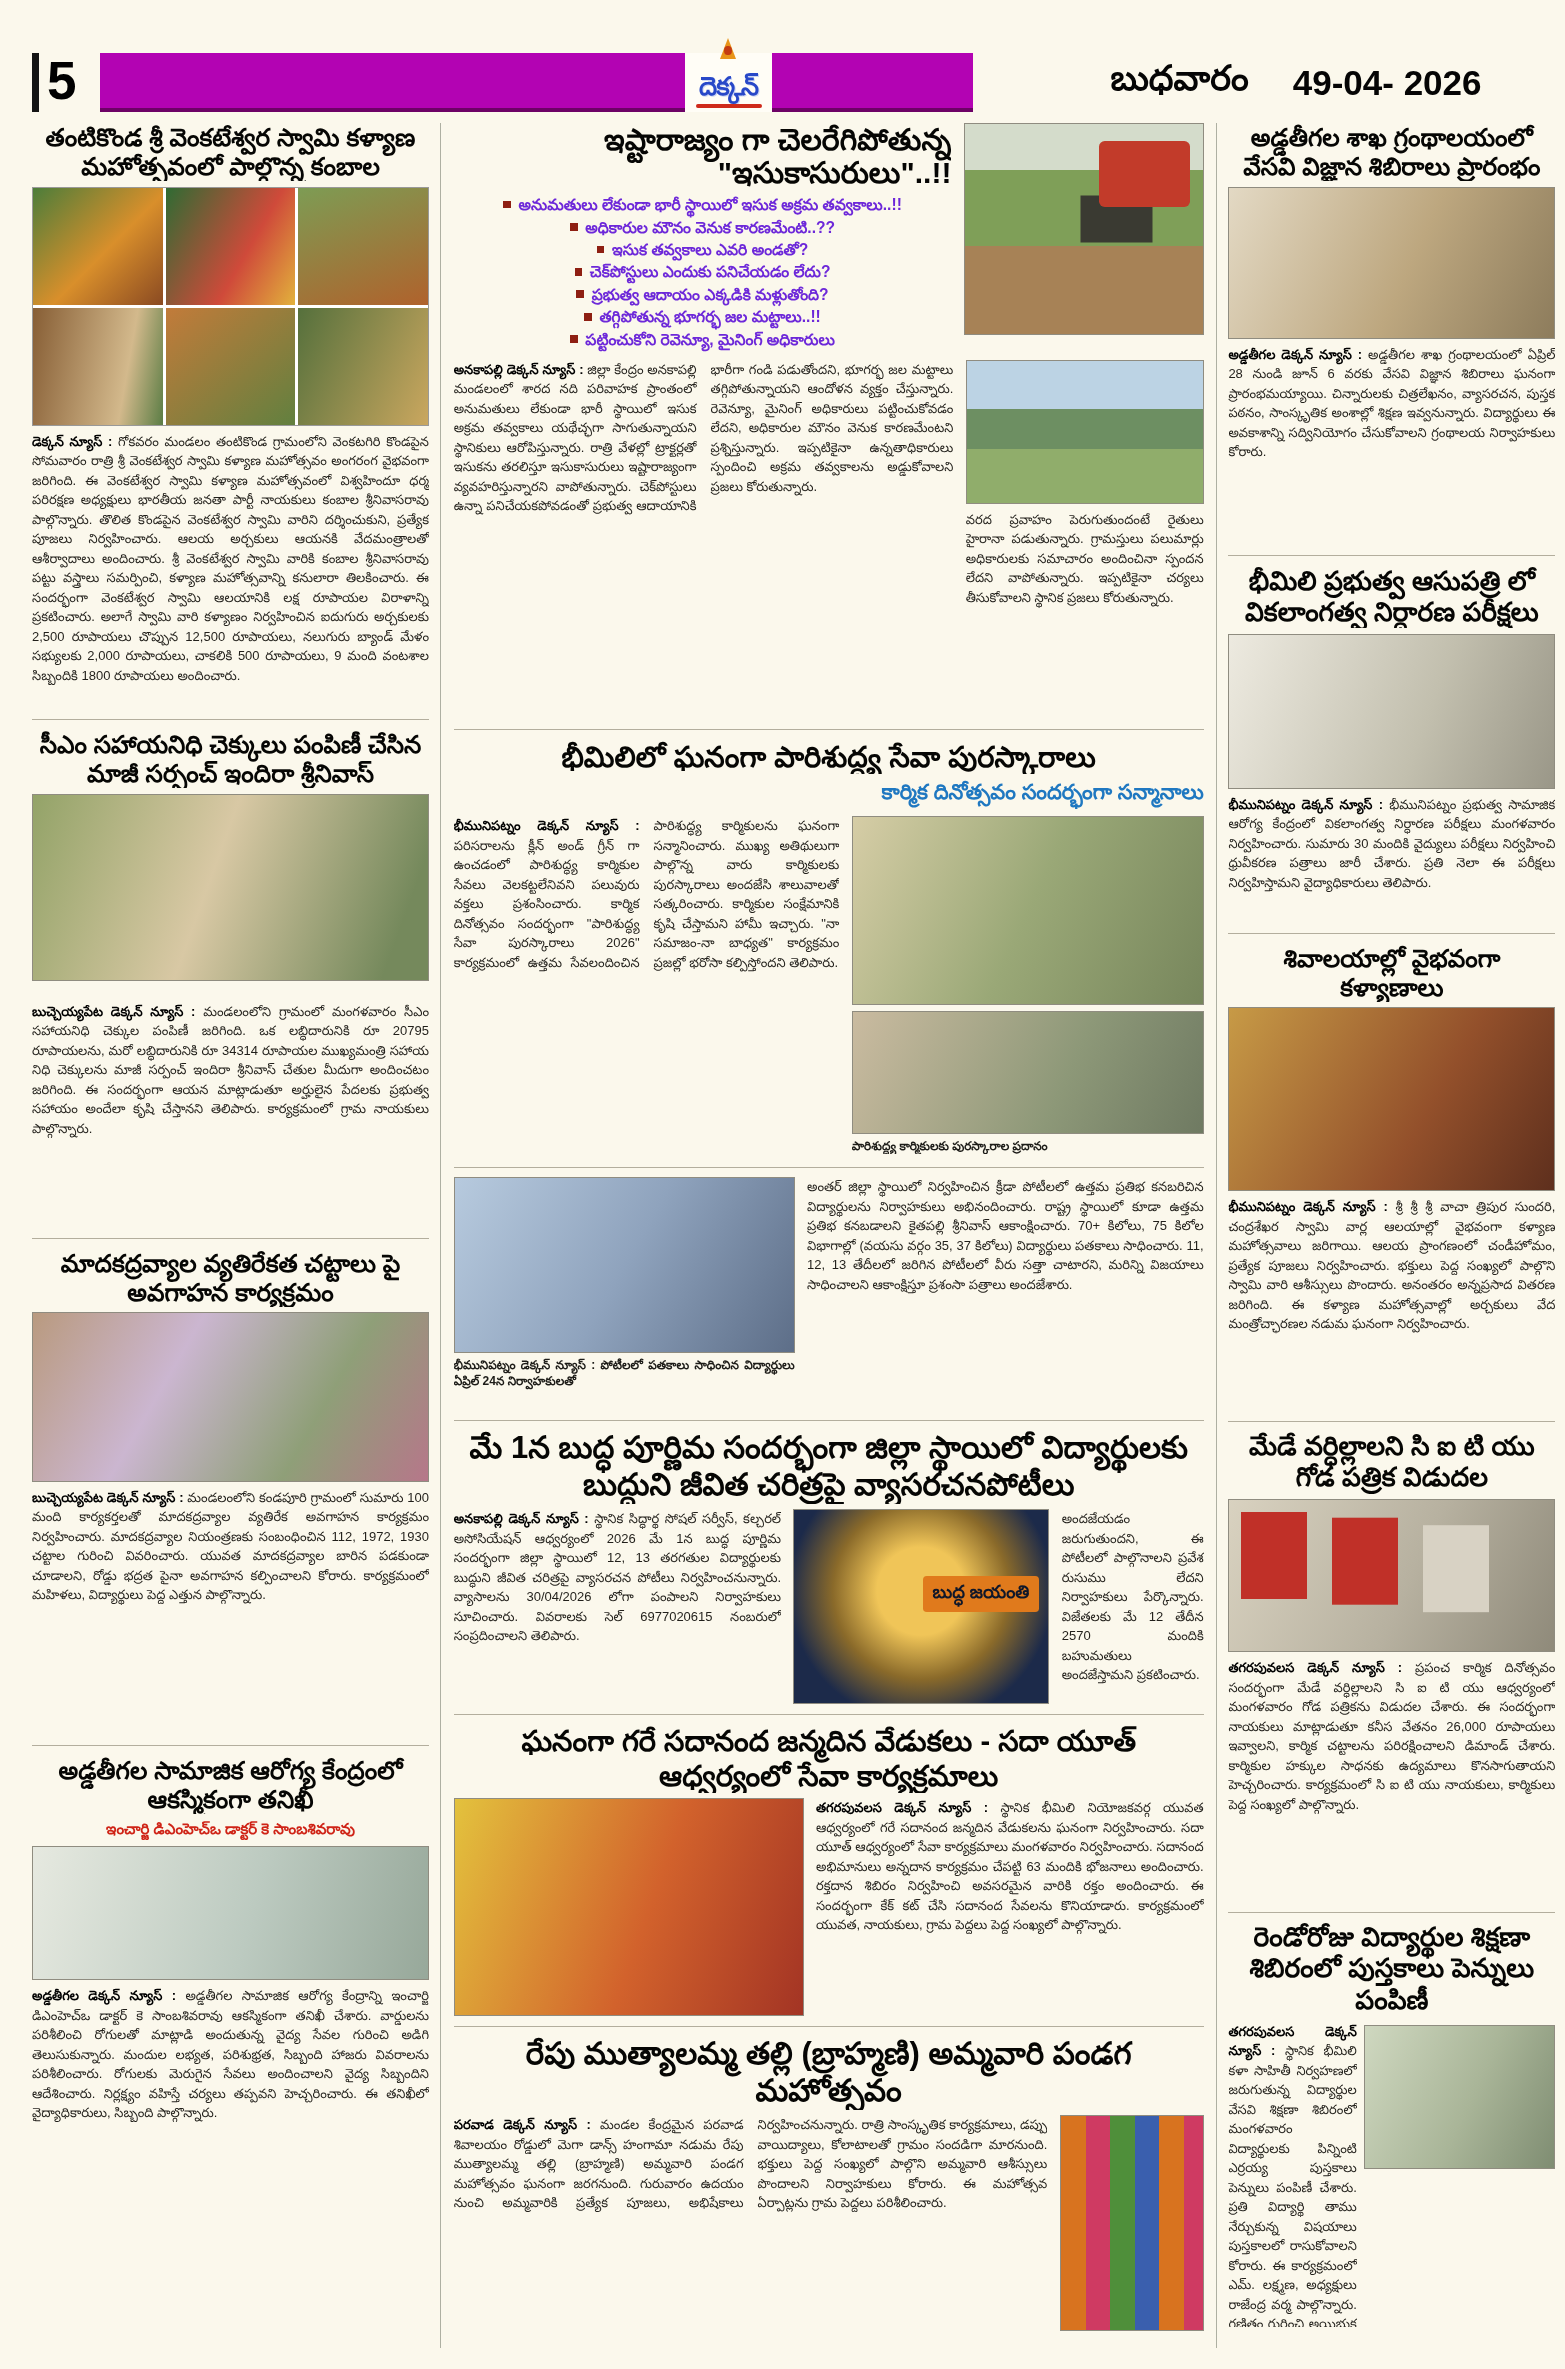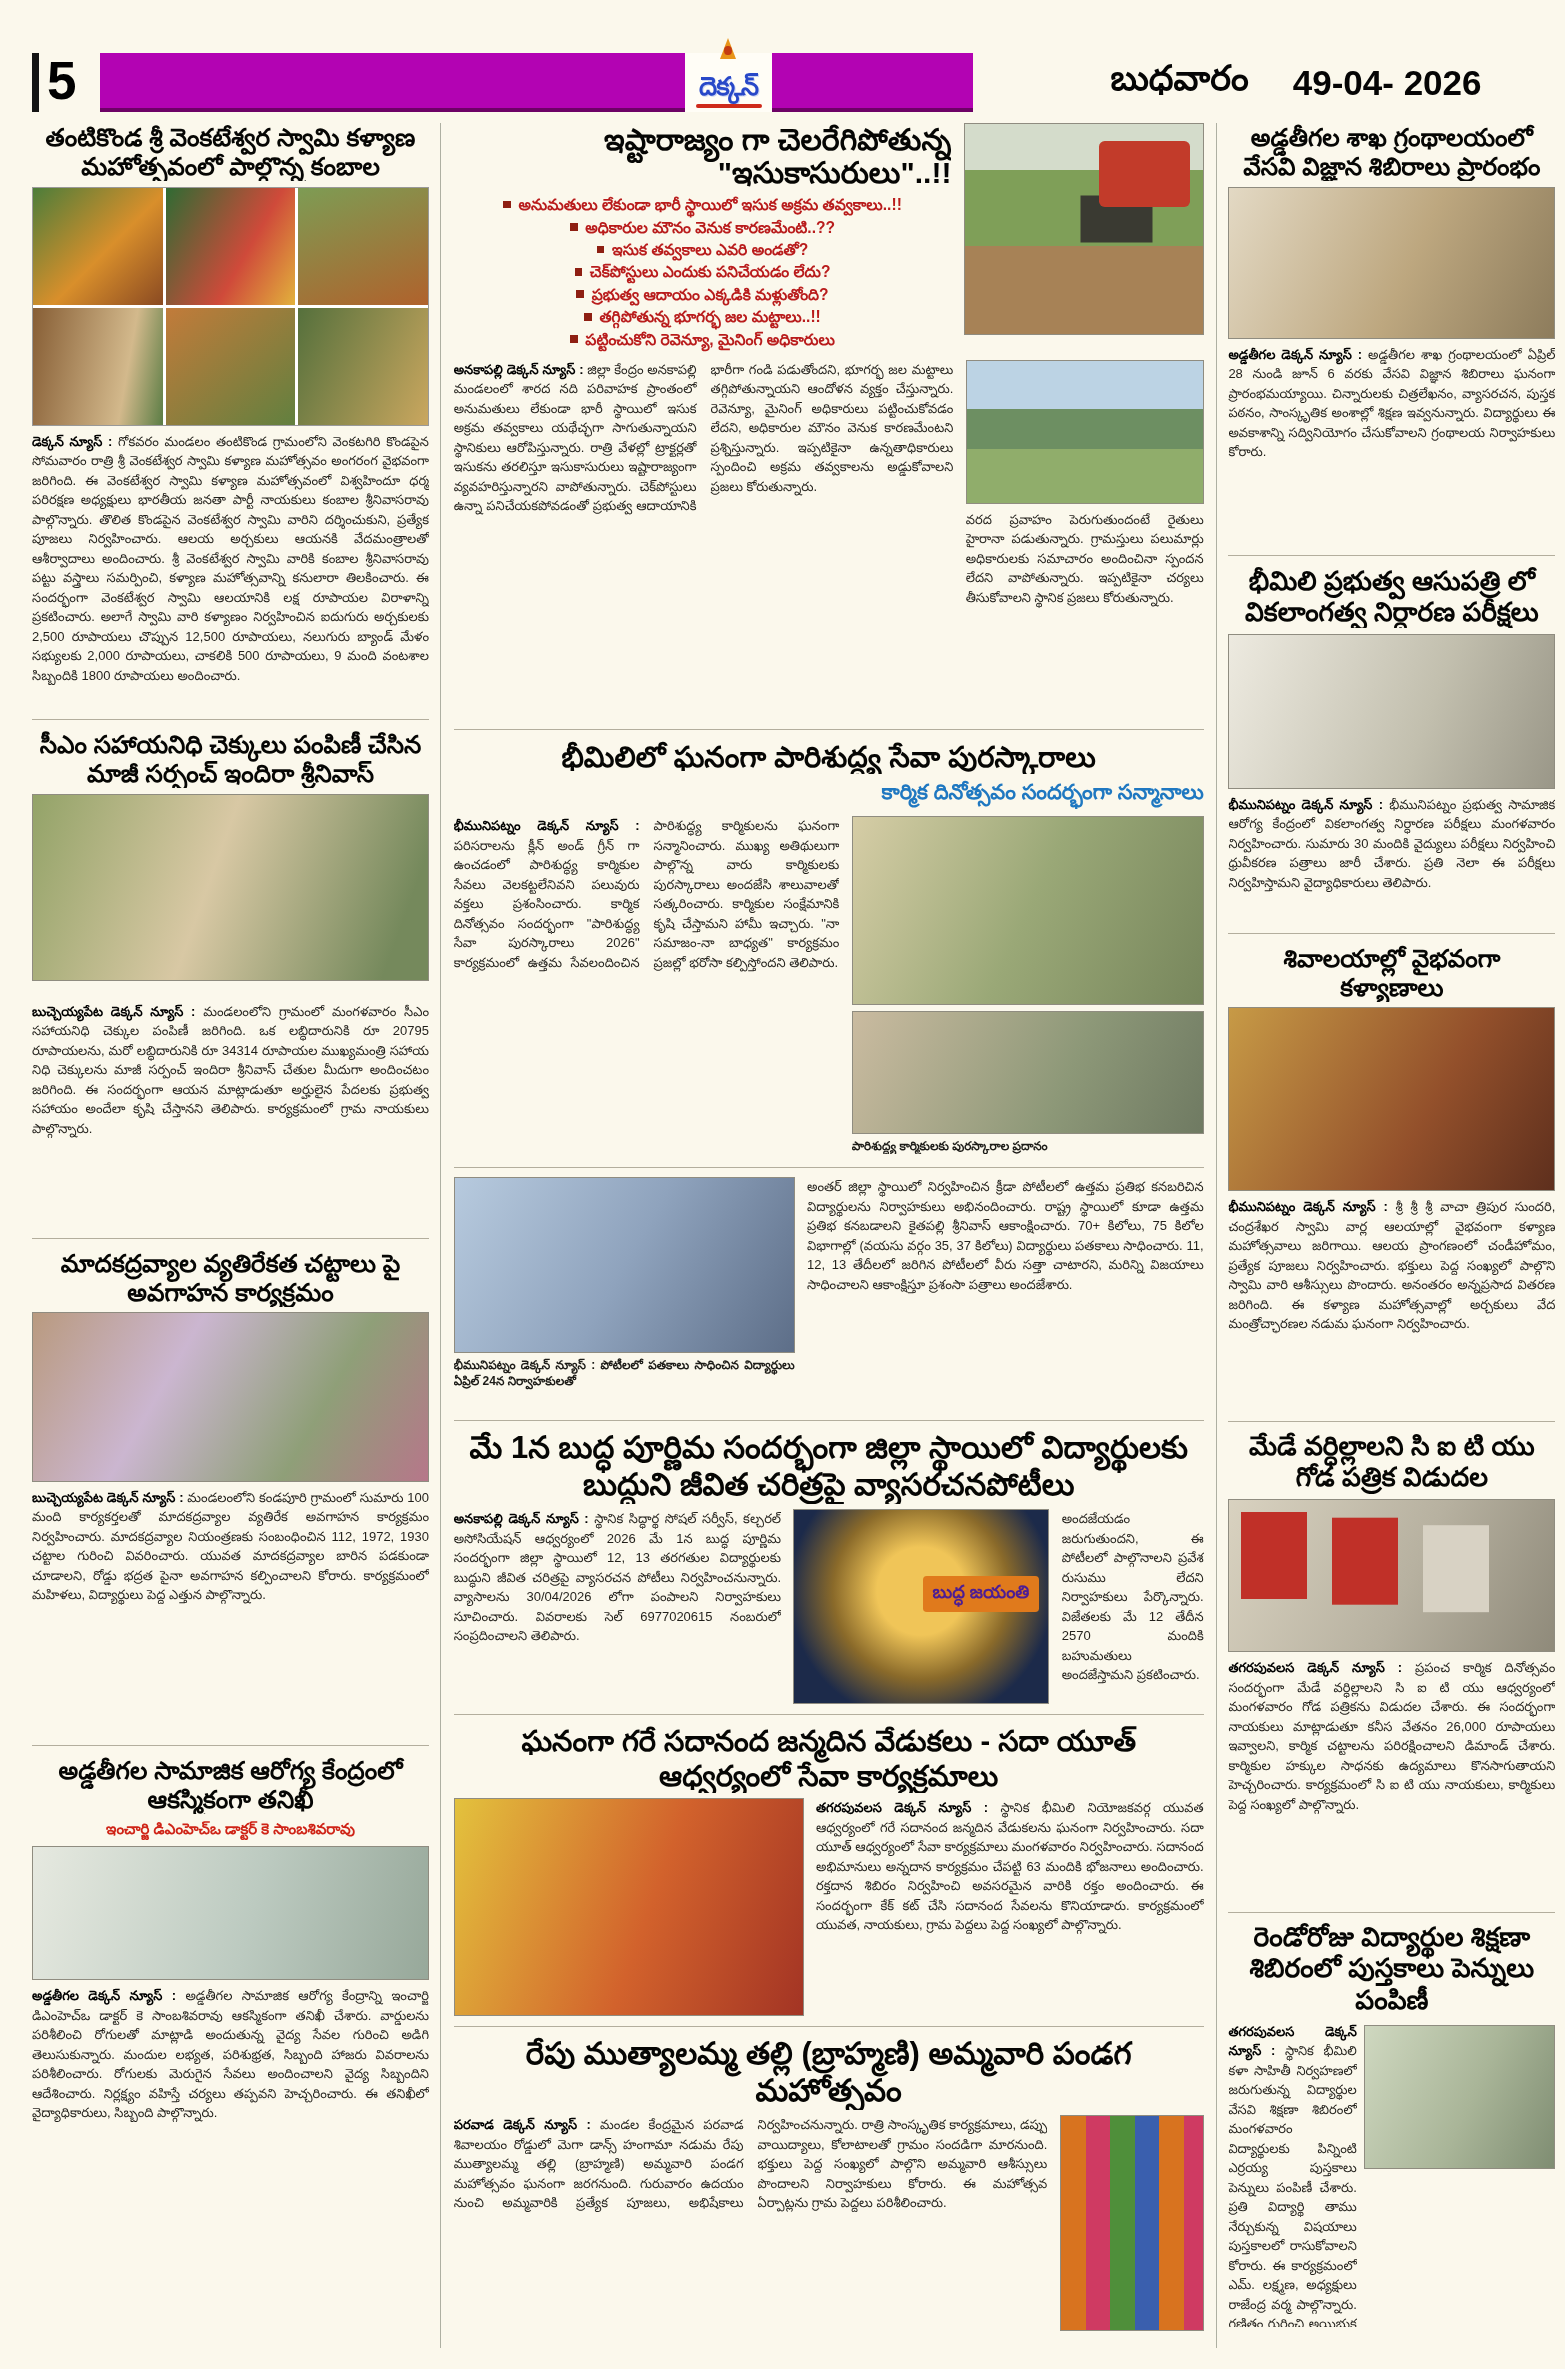--- a/index.html
+++ b/index.html
@@ -38,21 +38,21 @@
   .h33{font-size:31px;}
   .subred{color:#cf2417;font-weight:bold;font-size:15px;text-align:center;margin:1.9px 0 5.7px 0;}
   .subblue{color:#1f78c1;font-weight:bold;font-size:21px;text-align:right;margin:1.9px 0 7.6px 0;}
   
   .body{font-size:13px;line-height:1.5;text-align:justify;margin:0;overflow:hidden;color:#211f1a;}
   .by{font-weight:bold;color:#000;}
   .two-col{columns:2;column-gap:14px;}
   .cap{font-size:12px;font-weight:bold;line-height:1.35;margin:3.8px 0 0 0;overflow:hidden;}
   
   .bullets{list-style:none;margin:5.7px 0 0 0;padding:0;text-align:center;}
-  .bullets li{color:#b91c1c;font-weight:bold;font-size:15.6px;line-height:1.32;margin:1.9px 0;}
+  .bullets li{color:#6d28d9;font-weight:bold;font-size:15.6px;line-height:1.32;margin:1.9px 0;}
   .bullets li:before{content:"";display:inline-block;width:7.6px;height:7.6px;background:#8e1f12;
                      margin-right:7.6px;vertical-align:1.9px;}
   
   .ph{border:0.9px solid #8f8c80;background:#b9b3a2;position:relative;overflow:hidden;}
   .ph-temple{display:grid;grid-template-columns:1fr 1fr 1fr;grid-template-rows:1fr 1fr;gap:2.8px;background:#fff;border:0.9px solid #999;}
   .ph-temple div{background:linear-gradient(135deg,#4c7d3a,#d98f2b 55%,#8a4a22);}
   .ph-temple div:nth-child(2){background:linear-gradient(120deg,#2f6b33,#cf4a3a 60%,#e2b13c);}
   .ph-temple div:nth-child(3){background:linear-gradient(160deg,#7d9c54,#b0622c);}
   .ph-temple div:nth-child(4){background:linear-gradient(100deg,#875e35,#d3b98c 70%,#5b7d45);}
   .ph-temple div:nth-child(5){background:linear-gradient(140deg,#c27b3a,#62803f);}
@@ -68,21 +68,21 @@
   .ph-medals{background:linear-gradient(120deg,#b7cade,#8fa3bd 50%,#5d6e88);}
   .ph-buddha{background:radial-gradient(circle at 50% 42%,#f0c558 0 26%,#8a6a2a 52%,#1c2a4a 78%);}
   .ph-banner{background:linear-gradient(110deg,#e3c23d,#d2622c 55%,#a33424);}
   .ph-goddess{background:repeating-linear-gradient(90deg,#d8731f 0 24.6px,#cf3a62 24.6px 49px,#4f8f3a 49px 74px,#3a5fae 74px 98px);}
   .ph-library{background:linear-gradient(115deg,#e3d9c4,#bda77f 55%,#8d7c5c);}
   .ph-doctors{background:linear-gradient(110deg,#edeae0,#c2bfae 60%,#9a9788);}
   .ph-kalyanam{background:linear-gradient(120deg,#c79a46,#93502b 60%,#5e2f1d);}
   .ph-citu{background:linear-gradient(115deg,#d9d2c0,#b7b1a0 55%,#8f8a7a);}
   .ph-citu:after{content:"";position:absolute;left:11.4px;top:11.4px;width:66px;height:87px;background:#c03028;box-shadow:91px 5.7px 0 #c03028, 182px 13.2px 0 #d8d2c4;}
   .ph-books{background:linear-gradient(115deg,#cfd8c0,#a9b598 55%,#7f8d72);}
-  .blabel{position:absolute;right:9.5px;top:34%;background:#e07a1c;color:#4c1d95;font-weight:bold;
+  .blabel{position:absolute;right:9.5px;top:34%;background:#e07a1c;color:#0f172a;font-weight:bold;
           font-size:18px;padding:5.7px 9.5px;border-radius:3.8px;}
   
   .row{display:flex;gap:12.3px;}
   .grow{flex:1;min-width:0;}
   .fig .cap{text-align:justify;}
 </style>
 </head>
 <body>
 
 <div class="page">

